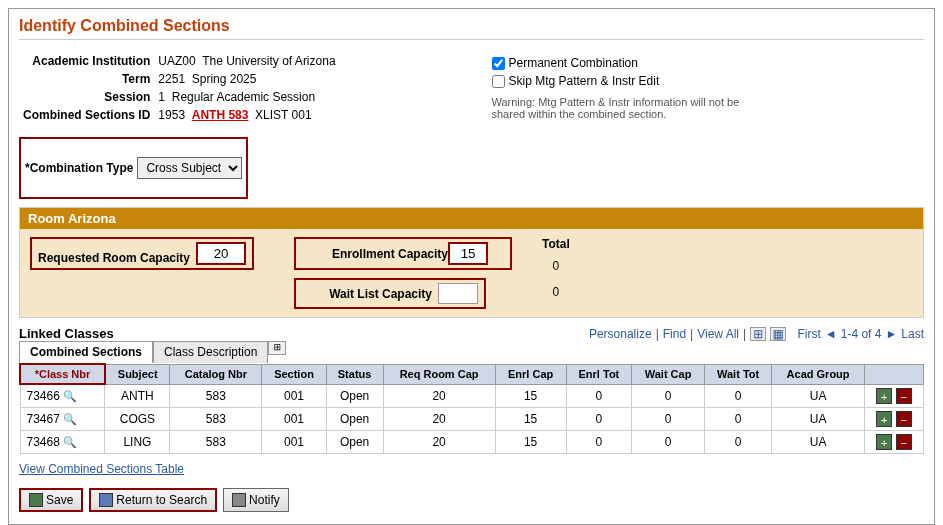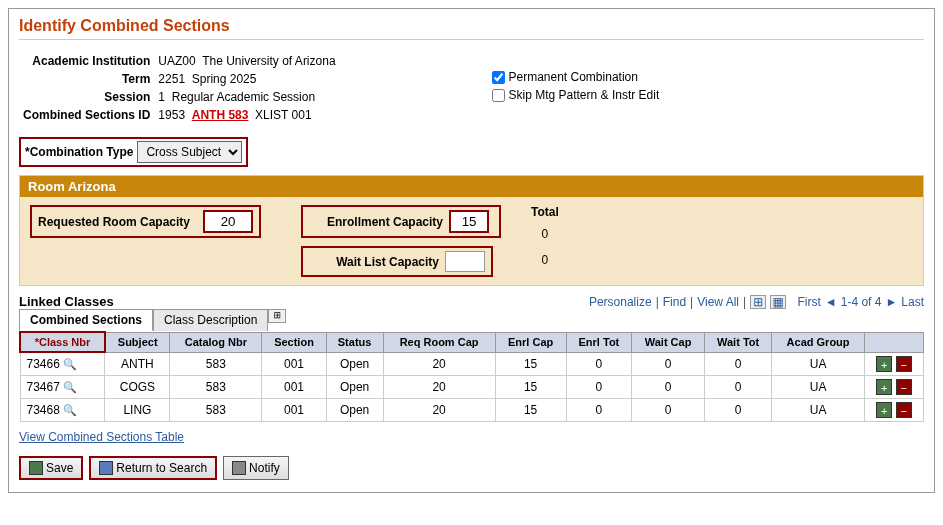--- a/index.html
+++ b/index.html
@@ -13,21 +13,21 @@
     .info-left td { padding: 2px 4px; vertical-align: top; }
     .info-left td.label { text-align: right; font-weight: bold; white-space: nowrap; }
     .info-left td.value { color: #000; }
     .info-right { padding-left: 20px; display: flex; flex-direction: column; justify-content: center; font-size: 12px; }
     .info-right label { display: flex; align-items: center; gap: 4px; margin-bottom: 4px; }
     .info-right .warning { color: #555; font-size: 11px; margin-top: 4px; max-width: 260px; }
     .anth-link { color: #cc0000; font-weight: bold; text-decoration: underline; cursor: pointer; }
     .combo-type-row { margin-bottom: 8px; display: flex; align-items: center; gap: 6px; }
     .combo-type-row label { font-weight: bold; }
     .combo-type-row select { border: 1px solid #666; padding: 2px 4px; font-size: 12px; }
-    .bordered-box { border: 2px solid #8b0000; display: inline-flex; align-items: center; gap: 4px; padding: 2px 4px; }
+    .bordered-box { border: 2px solid #8b0000; display: inline-flex; align-items: center; gap: 4px; padding: 18px 4px; }
     .room-capacity-section { border: 1px solid #ccc; background: #f5e6c8; margin-bottom: 8px; }
     .room-capacity-header { background: #c8860a; color: #fff; font-weight: bold; padding: 3px 8px; font-size: 13px; }
     .room-capacity-body { padding: 8px 10px; display: flex; align-items: flex-start; gap: 40px; }
     .rc-left { display: flex; align-items: center; gap: 6px; }
     .rc-left label { font-weight: bold; }
     .rc-input { border: 2px solid #8b0000; padding: 2px 4px; width: 50px; text-align: center; }
     .rc-right { display: flex; flex-direction: column; gap: 4px; }
     .rc-right-row { display: flex; align-items: center; gap: 6px; }
     .rc-right-row label { font-weight: bold; min-width: 130px; text-align: right; }
     .enrl-input { border: 2px solid #8b0000; padding: 2px 4px; width: 40px; text-align: center; }
@@ -107,47 +107,48 @@
       </div>
       <div class="info-right">
         <label>
           <input type="checkbox" checked="" style="">
           <span>Permanent Combination</span>
         </label>
         <label>
           <input type="checkbox" style="">
           <span>Skip Mtg Pattern &amp; Instr Edit</span>
         </label>
+        <div class="warning">Warning: Mtg Pattern &amp; Instr information will not be shared within the combined section.</div>
       </div>
     </div>
 
     <div class="combo-type-row">
       <div class="bordered-box">
         <label>*Combination Type</label>
         <select>
           <option>Cross Subject</option>
           <option>Same Subject</option>
           <option>Other</option>
         </select>
       </div>
     </div>
 
     <div class="room-capacity-section">
       <div class="room-capacity-header">Room Arizona</div>
       <div class="room-capacity-body">
         <div class="rc-left">
-          <div style="border: 2px solid #8b0000; padding: 3px 6px; display: flex; align-items: center; gap: 13px;">
+          <div style="border: 2px solid #8b0000; padding: 3px 6px; display: flex; align-items: flex-end; gap: 6px;">
             <label style="font-weight:bold; white-space:nowrap;">Requested Room Capacity</label>
             <input type="text" class="rc-input" value="20" style="">
           </div>
         </div>
         <div style="display:flex; align-items:flex-start; gap: 20px;">
           <div class="rc-right">
             <div class="rc-right-row">
-              <div style="border: 2px solid #8b0000; padding: 3px 10px; display: flex; align-items: center; gap: 6px;">
+              <div style="border: 2px solid #8b0000; padding: 3px 22px; display: flex; align-items: center; ">
                 <label style="font-weight:bold; white-space:nowrap;">Enrollment Capacity</label>
                 <input type="text" class="enrl-input" value="15" style="">
               </div>
             </div>
             <div class="rc-right-row" style="margin-top:4px;">
               <div style="border: 2px solid #8b0000; padding: 3px 6px; display: flex; align-items: center; gap: 6px;">
                 <label style="font-weight:bold; white-space:nowrap;">Wait List Capacity</label>
                 <input type="text" class="wait-input" value="" style="">
               </div>
             </div>

